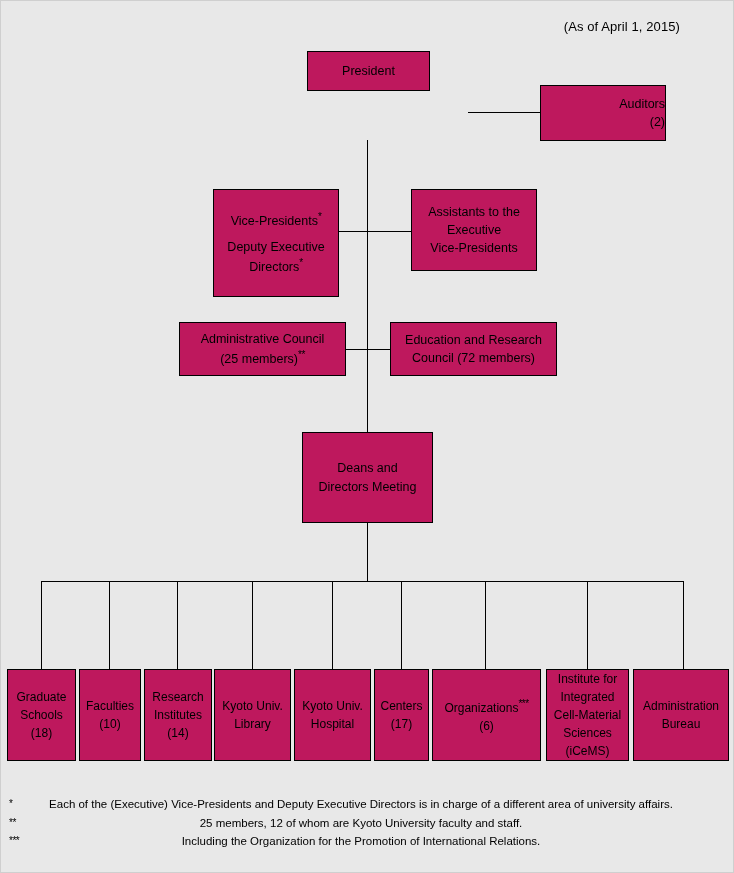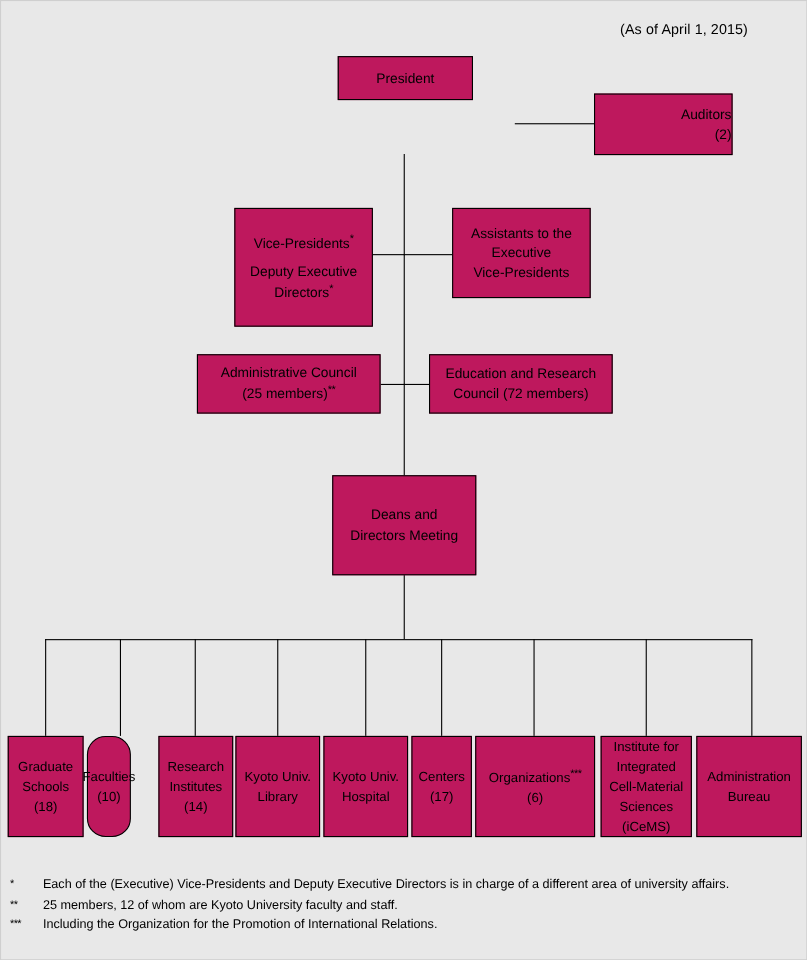--- a/index.html
+++ b/index.html
@@ -94,20 +94,21 @@
     text-align: left;
     padding-left: 8px;
     box-sizing: border-box;
     font-size: 10px;
     letter-spacing: -0.5px;
     padding-top: 1px;
   }
   .note-text {
     flex: 1 1 auto;
     padding-right: 52px;
+    text-align: center;
   }
 </style>
 </head>
 <body>
 
 <div id="page">
 
   <div class="chart-area">
 
     <div class="asof">(As of April 1, 2015)</div>
@@ -174,21 +175,21 @@
       <span class="ln">Deans and</span>
       <span class="ln">Directors Meeting</span>
     </div>
 
     <div id="bottom-row-host">
         <div class="node leaf" style="left: 6px; top: 668px; width: 69px; height: 92px;">
           <span class="ln">Graduate</span>
           <span class="ln">Schools</span>
           <span class="ln">(18)</span>
         </div>
-        <div class="node leaf" style="left: 78px; top: 668px; width: 40px; height: 92px; border-radius: 17px;">
+        <div class="node leaf" style="left: 78px; top: 668px; width: 62px; height: 92px;">
           <span class="ln">Faculties</span>
           <span class="ln">(10)</span>
         </div>
         <div class="node leaf" style="left: 143px; top: 668px; width: 68px; height: 92px;">
           <span class="ln">Research</span>
           <span class="ln">Institutes</span>
           <span class="ln">(14)</span>
         </div>
         <div class="node leaf" style="left: 213px; top: 668px; width: 77px; height: 92px;">
           <span class="ln">Kyoto Univ.</span>

